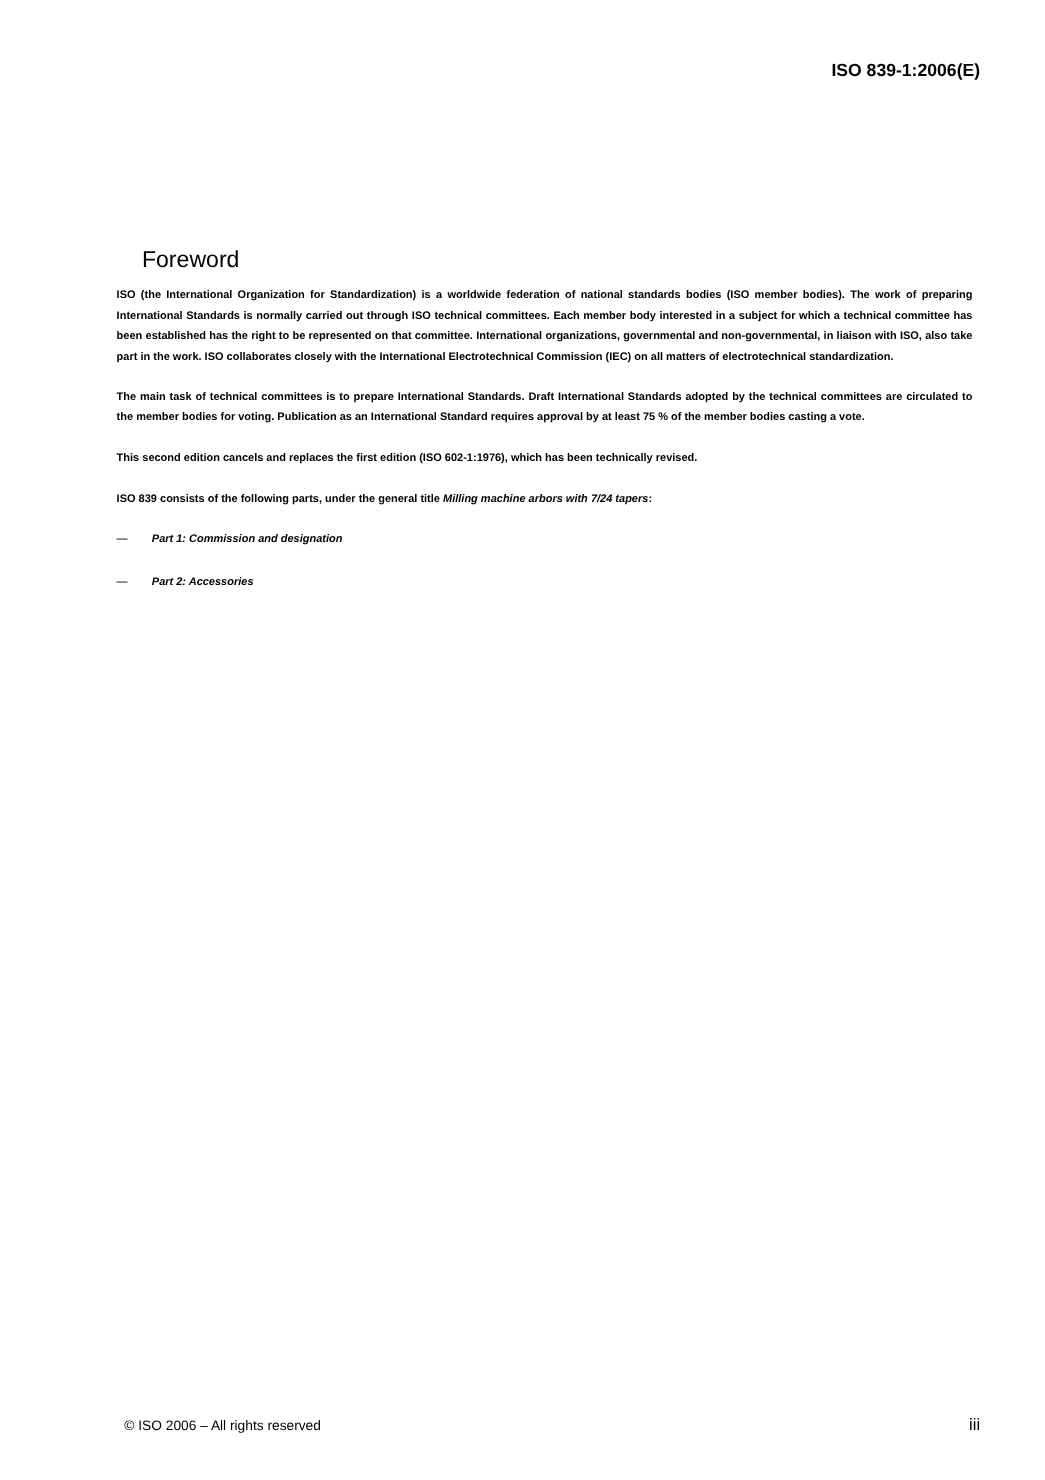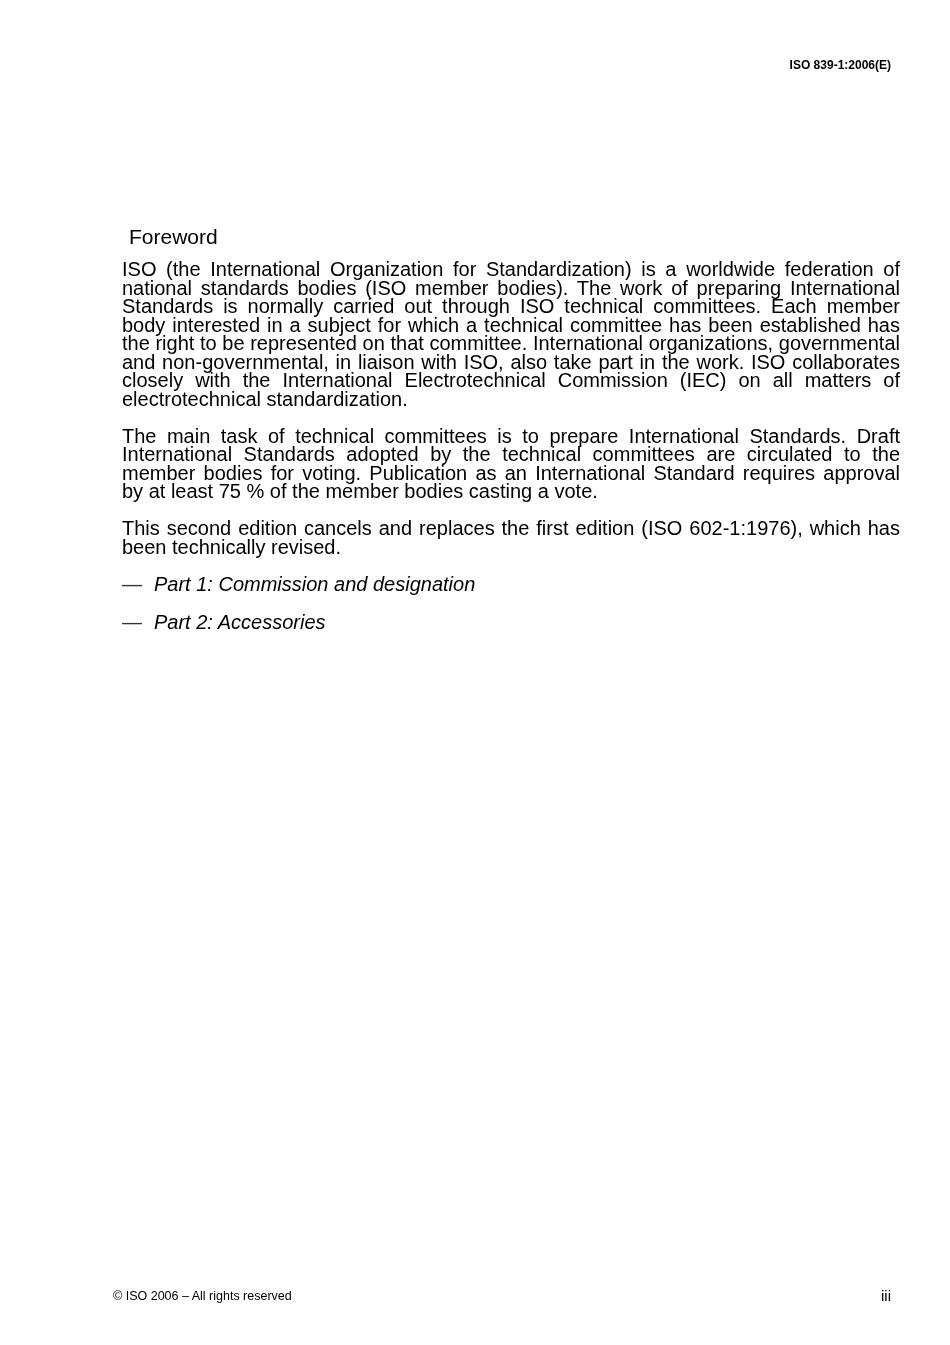--- a/index.html
+++ b/index.html
@@ -2,29 +2,29 @@
 <html><head>
   <meta charset="utf-8">
   <style>
     html, body { margin: 0; padding: 0; background: #ffffff; }
     body {
       width: 950px; height: 1345px; position: relative; overflow: hidden;
       font-family: "Liberation Sans", sans-serif; color: #000;
     }
     .header-id {
       position: absolute; top: 55px; right: 59px;
-      font-weight: bold; font-size: 12px; line-height: 20px;
+      font-weight: bold; font-size: 16px; line-height: 20px;
     }
     .title {
       position: absolute; top: 208px; left: 113px;
       font-weight: normal; font-size: 21px; line-height: 26px; margin: 16px;
     }
     .content {
-      position: absolute; top: 260px; left: 122px; width: 778px;
-      font-size: 20px; line-height: 18.5px;
+      position: absolute; top: 260px; left: 106px; width: 778px;
+      font-size: 10px; line-height: 18.5px; font-weight: bold;
     }
     .content p {
       margin: 0 0 18.5px 0; text-align: justify;
     }
     .content p.last-line-left { text-align: left; }
     .content em { font-style: italic; }
     .list { margin-top: 1px; }
     .list-item {
       display: flex; align-items: baseline; height: 18.5px; margin-bottom: 20px;
     }
@@ -44,20 +44,23 @@
 <body>
 
 <div class="header-id">ISO 839-1:2006(E)</div>
 
 <h1 class="title">Foreword</h1>
 
 <div class="content">
   <p>ISO (the International Organization for Standardization) is a worldwide federation of national standards bodies (ISO member bodies). The work of preparing International Standards is normally carried out through ISO technical committees. Each member body interested in a subject for which a technical committee has been established has the right to be represented on that committee. International organizations, governmental and non-governmental, in liaison with ISO, also take part in the work. ISO collaborates closely with the International Electrotechnical Commission (IEC) on all matters of electrotechnical standardization.</p>
   <p>The main task of technical committees is to prepare International Standards. Draft International Standards adopted by the technical committees are circulated to the member bodies for voting. Publication as an International Standard requires approval by at least 75 % of the member bodies casting a vote.</p>
   <p>This second edition cancels and replaces the first edition (ISO 602-1:1976), which has been technically revised.</p>
+  <p class="last-line-left">
+    <span>ISO 839 consists of the following parts, under the general title </span><em>Milling machine arbors with 7/24 tapers</em><span>:</span>
+  </p>
 
   <div class="list">
     <div class="list-item">
       <span class="dash">—</span>
       <em>Part 1: Commission and designation</em>
     </div>
     <div class="list-item">
       <span class="dash">—</span>
       <em>Part 2: Accessories</em>
     </div>

